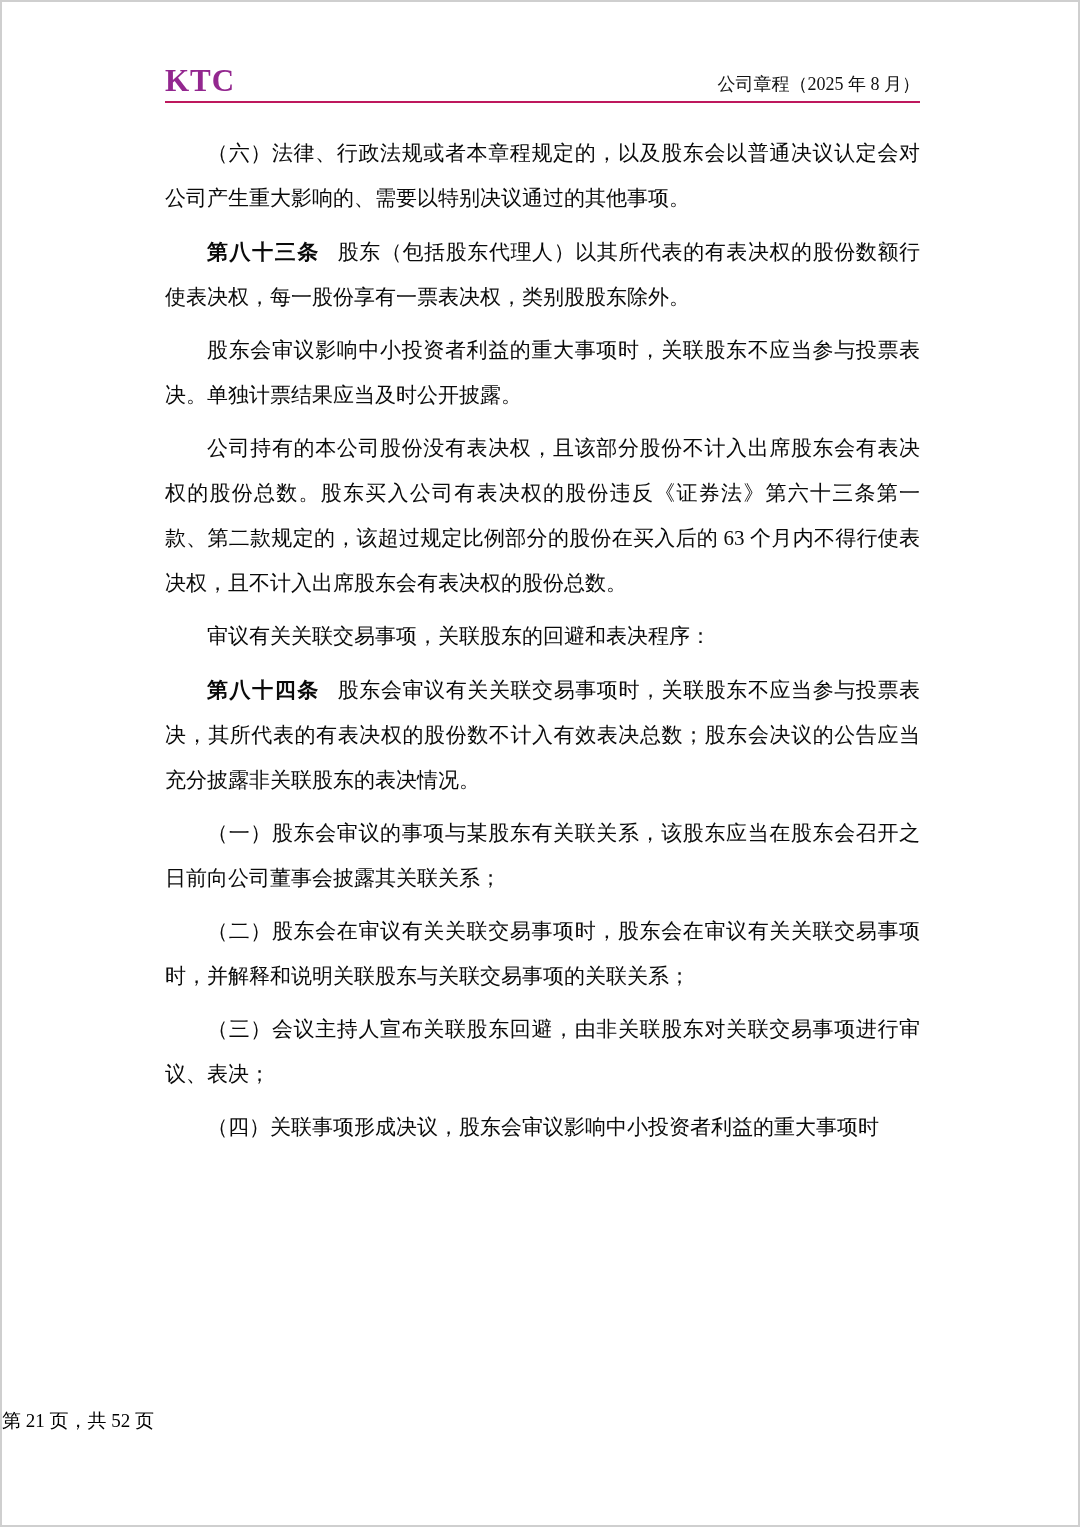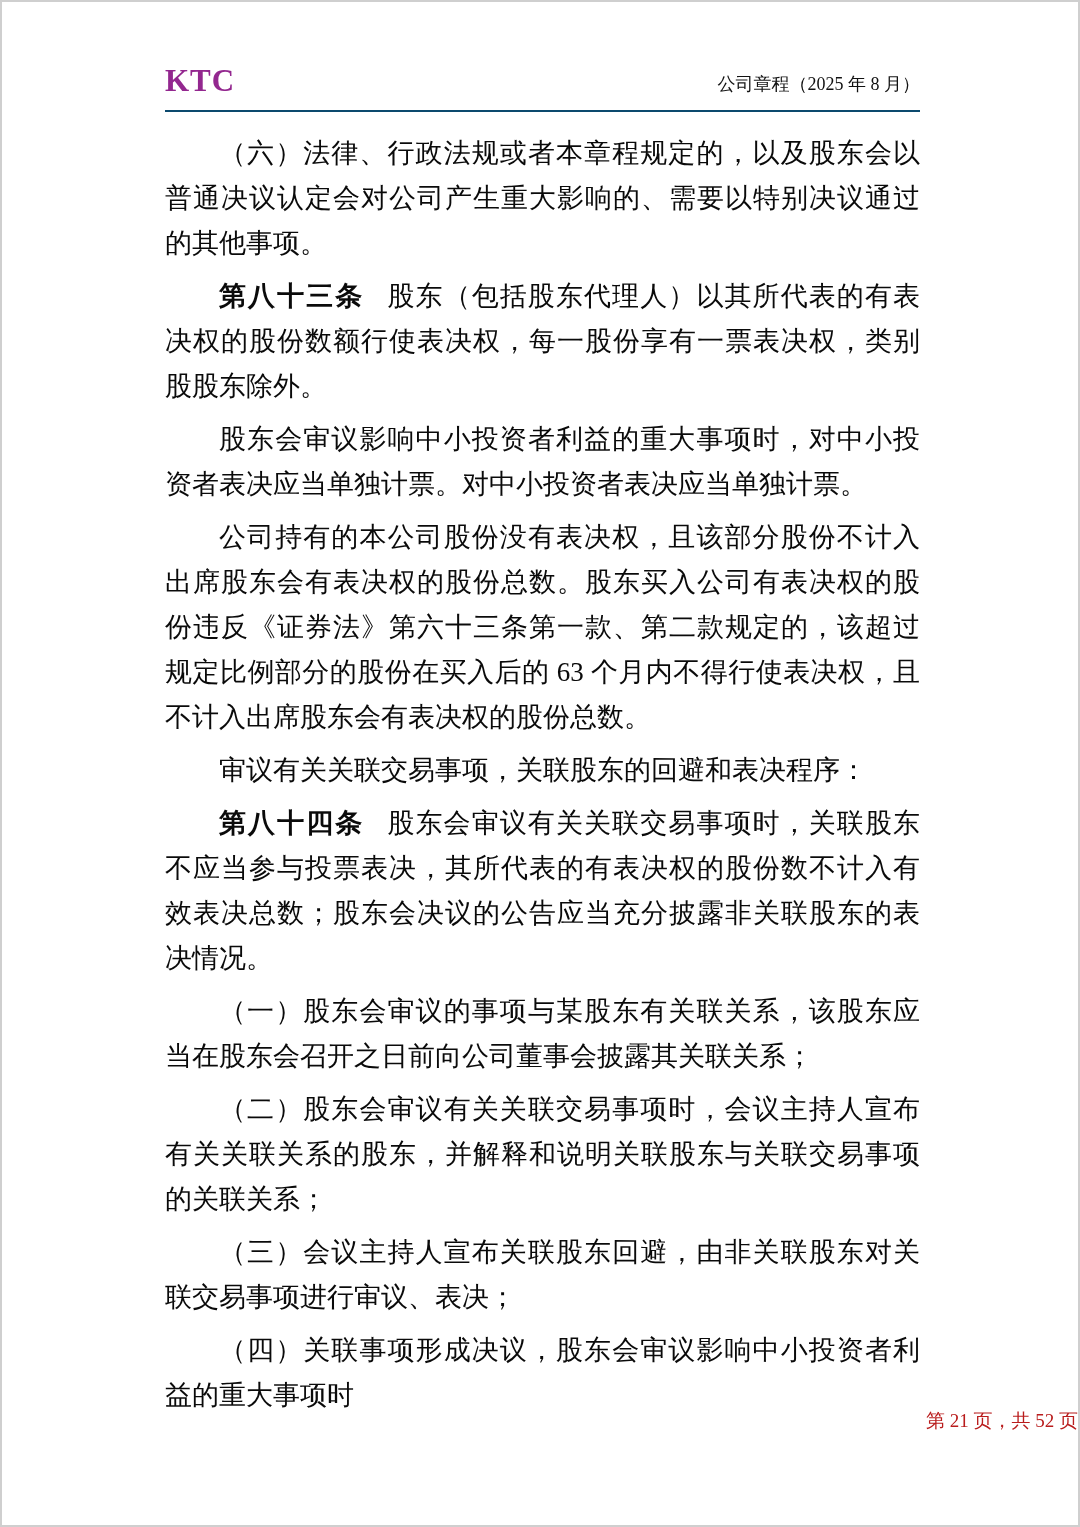--- a/index.html
+++ b/index.html
@@ -20,22 +20,22 @@
     color: #0a0a0a;
   }
   .header {
     position: absolute;
     left: 163px;
     width: 755px;
     top: 64px;
     display: flex;
     justify-content: space-between;
     align-items: flex-end;
-    border-bottom: 2px solid #0c4a6e;
-    padding-bottom: 14px;
+    border-bottom: 2px solid #be185d;
+    padding-bottom: 5px;
   }
   .logo {
     font-family: "Liberation Serif", "DejaVu Serif", serif;
     font-weight: 800;
     font-size: 31px;
     line-height: 30px;
     letter-spacing: 1px;
     color: #93278F;
   }
   .doc-title {
@@ -44,69 +44,69 @@
     color: #111111;
   }
   .content {
     position: absolute;
     left: 163px;
     width: 755px;
     top: 129px;
   }
   .para {
     margin: 0 0 8px 0;
-    font-size: 27px;
+    font-size: 21px;
     line-height: 45px;
     text-indent: 2em;
     text-align: justify;
     color: #0a0a0a;
   }
   .article-label {
     font-family: "Liberation Sans", "DejaVu Sans", sans-serif;
     font-weight: 700;
     margin-right: 0.85em;
     letter-spacing: 1px;
   }
   .footer {
     position: absolute;
     left: 0;
     width: 100%;
     top: 1406px;
-    text-align: right;
+    text-align: left;
     font-size: 19px;
-    color: #b91c1c;
+    color: #000000;
   }
 </style>
 </head>
 <body>
 
 <div class="page">
 
   <div class="header">
     <span class="logo">KTC</span>
     <span class="doc-title">公司章程（2025 年 8 月）</span>
   </div>
 
   <div class="content">
     <p class="para"><span>（六）法律、行政法规或者本章程规定的，以及股东会以普通决议认定会对公司产生重大影响的、需要以特别决议通过的其他事项。</span></p>
 
     <p class="para"><strong class="article-label">第八十三条</strong><span>股东（包括股东代理人）以其所代表的有表决权的股份数额行使表决权，每一股份享有一票表决权，类别股股东除外。</span></p>
 
-    <p class="para"><span>股东会审议影响中小投资者利益的重大事项时，对中小投资者表决应当单独计票。对中小投资者表决应当单独计票。</span></p>
+    <p class="para"><span>股东会审议影响中小投资者利益的重大事项时，关联股东不应当参与投票表决。单独计票结果应当及时公开披露。</span></p>
 
     <p class="para"><span>公司持有的本公司股份没有表决权，且该部分股份不计入出席股东会有表决权的股份总数。股东买入公司有表决权的股份违反《证券法》第六十三条第一款、第二款规定的，该超过规定比例部分的股份在买入后的 63 个月内不得行使表决权，且不计入出席股东会有表决权的股份总数。</span></p>
 
 
     <p class="para"><span>审议有关关联交易事项，关联股东的回避和表决程序：</span></p>
 
     <p class="para"><strong class="article-label">第八十四条</strong><span>股东会审议有关关联交易事项时，关联股东不应当参与投票表决，其所代表的有表决权的股份数不计入有效表决总数；股东会决议的公告应当充分披露非关联股东的表决情况。</span></p>
 
     <p class="para"><span>（一）股东会审议的事项与某股东有关联关系，该股东应当在股东会召开之日前向公司董事会披露其关联关系；</span></p>
 
-    <p class="para"><span>（二）股东会审议有关关联交易事项时，会议主持人宣布有关关联关系的股东，并解释和说明关联股东与关联交易事项的关联关系；</span></p>
+    <p class="para"><span>（二）股东会在审议有关关联交易事项时，股东会在审议有关关联交易事项时，并解释和说明关联股东与关联交易事项的关联关系；</span></p>
 
     <p class="para"><span>（三）会议主持人宣布关联股东回避，由非关联股东对关联交易事项进行审议、表决；</span></p>
 
     <p class="para"><span>（四）关联事项形成决议，股东会审议影响中小投资者利益的重大事项时</span></p>
   </div>
 
   <div class="footer">第 21 页，共 52 页</div>
 
 </div>
 

